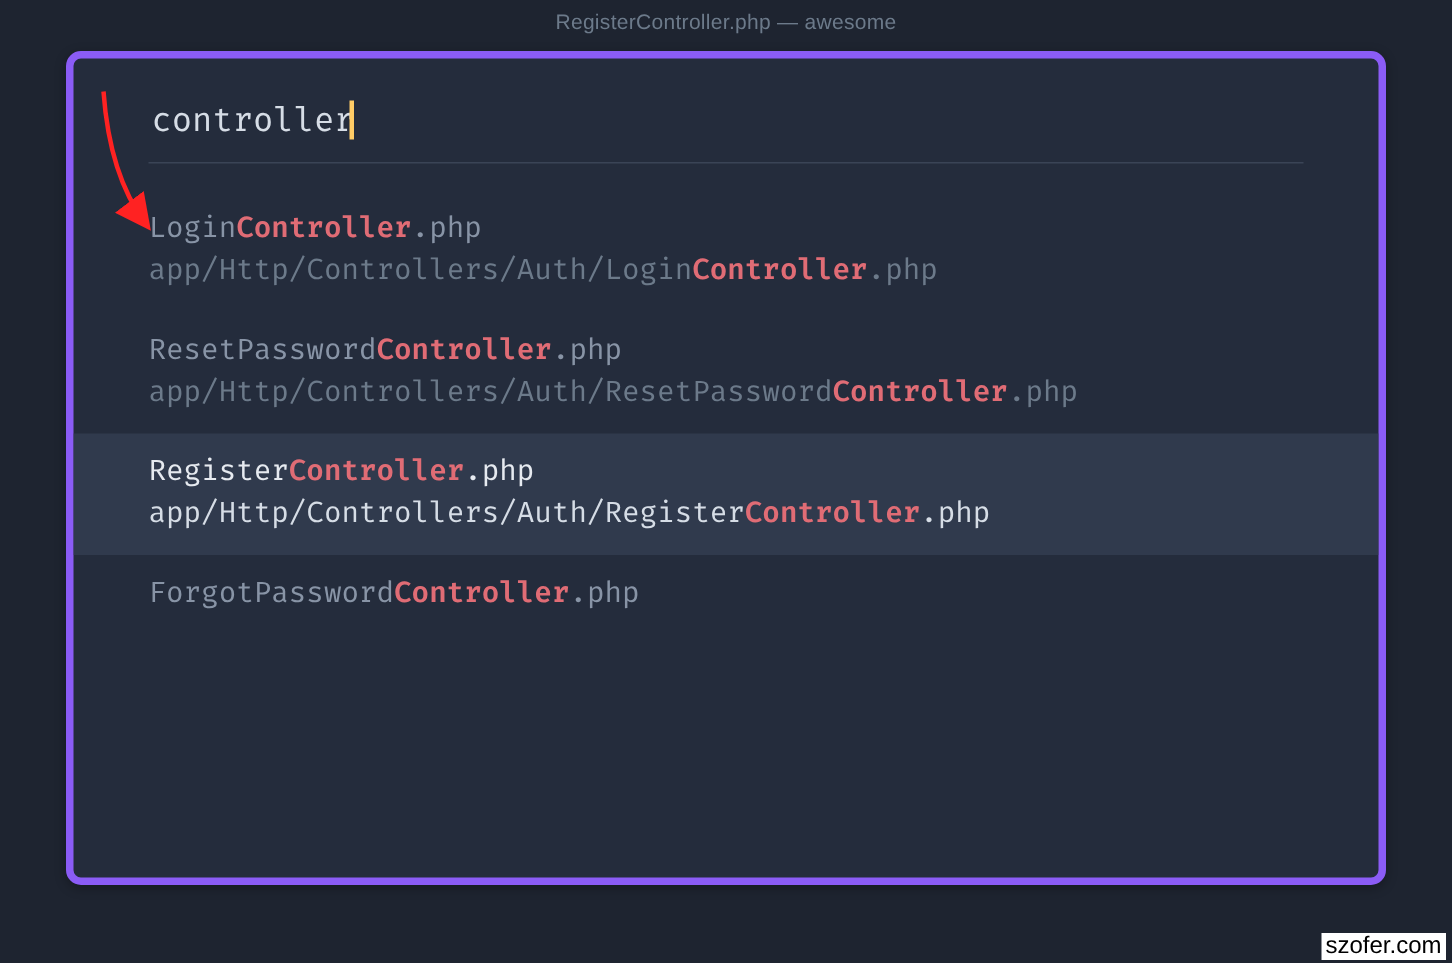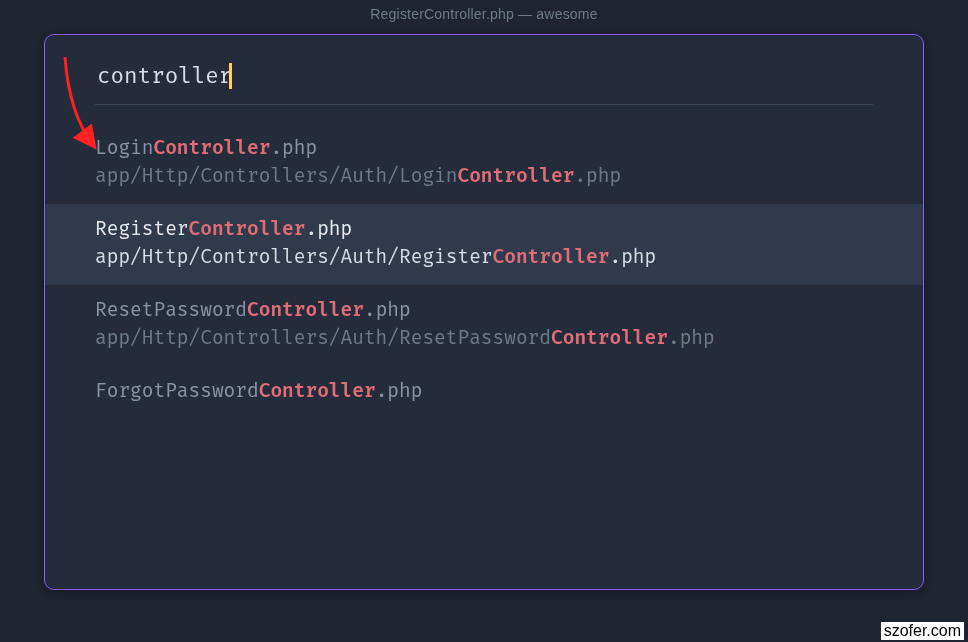--- a/index.html
+++ b/index.html
@@ -18,21 +18,21 @@
     font-family: -apple-system, "Segoe UI", sans-serif;
     letter-spacing: 0.2px;
   }
   .panel {
     position: absolute;
     left: 44px;
     top: 34px;
     width: 880px;
     height: 556px;
     background: #242c3c;
-    border: 1px solid #8b5cf6;
+    border: 5px solid #8b5cf6;
     border-radius: 10px;
     overflow: hidden;
     box-shadow: 0 2px 8px rgba(0,0,0,0.3);
   }
   .search-row {
     padding: 22px 50px 0 50px;
     position: relative;
   }
   .search-input {
     width: 100%;
@@ -121,27 +121,27 @@
     </svg>
     <input class="search-input" type="text" spellcheck="false" value="controller" style="">
     <div class="cursor-bar" style="left:184px;"></div>
   </div>
 
   <div class="results" id="results">
       <div class="result">
         <div class="filename"><span><span class="nomatch">Login</span><span class="match">Controller</span><span class="nomatch">.php</span></span></div>
         <div class="path"><span class="nomatch-path">app/Http/Controllers/Auth/Login</span><span class="match">Controller</span><span class="nomatch-path">.php</span></div>
       </div>
+      <div class="result">
+        <div class="filename"><span><span class="nomatch">ResetPassword</span><span class="match">Controller</span><span class="nomatch">.php</span></span></div>
+        <div class="path"><span class="nomatch-path">app/Http/Controllers/Auth/ResetPassword</span><span class="match">Controller</span><span class="nomatch-path">.php</span></div>
+      </div>
       <div class="result selected">
         <div class="filename"><span><span class="nomatch">Register</span><span class="match">Controller</span><span class="nomatch">.php</span></span></div>
         <div class="path"><span class="nomatch-path">app/Http/Controllers/Auth/Register</span><span class="match">Controller</span><span class="nomatch-path">.php</span></div>
-      </div>
-      <div class="result">
-        <div class="filename"><span><span class="nomatch">ResetPassword</span><span class="match">Controller</span><span class="nomatch">.php</span></span></div>
-        <div class="path"><span class="nomatch-path">app/Http/Controllers/Auth/ResetPassword</span><span class="match">Controller</span><span class="nomatch-path">.php</span></div>
       </div>
       <div class="result">
         <div class="filename"><span><span class="nomatch">ForgotPassword</span><span class="match">Controller</span><span class="nomatch">.php</span></span></div>
       </div>
     </div>
 
 </div>
 
 <div class="watermark">szofer.com</div>
 

